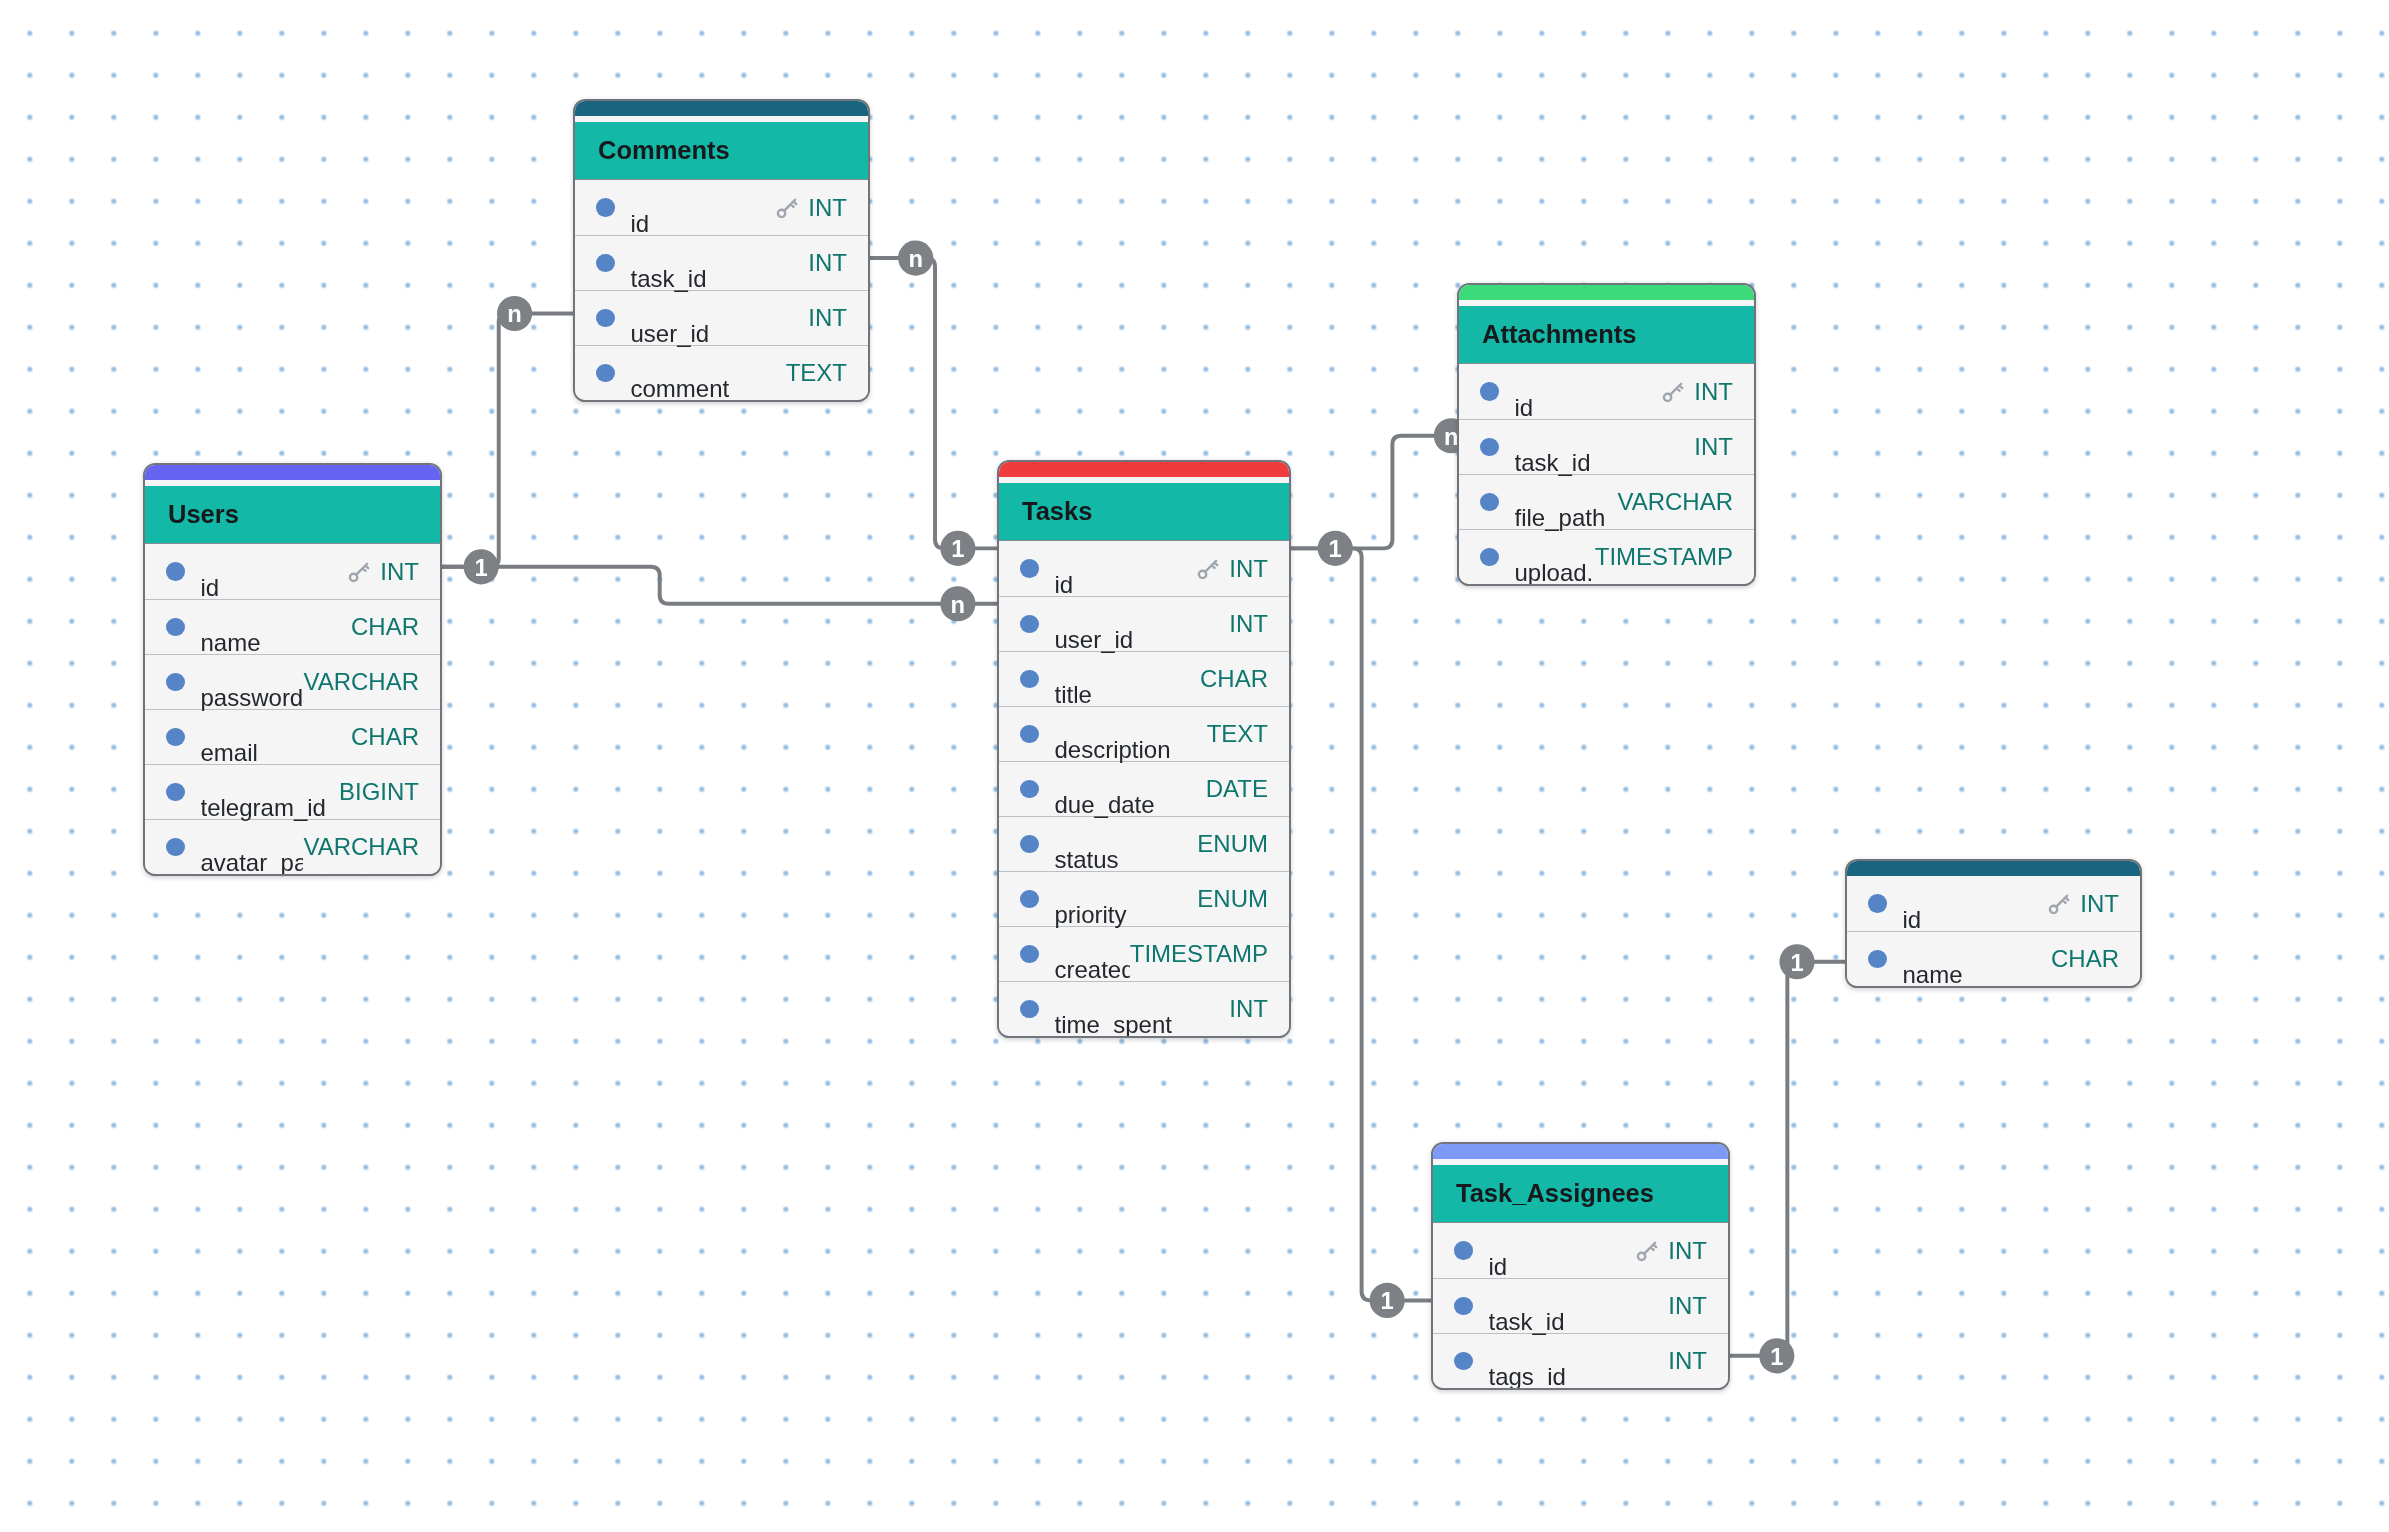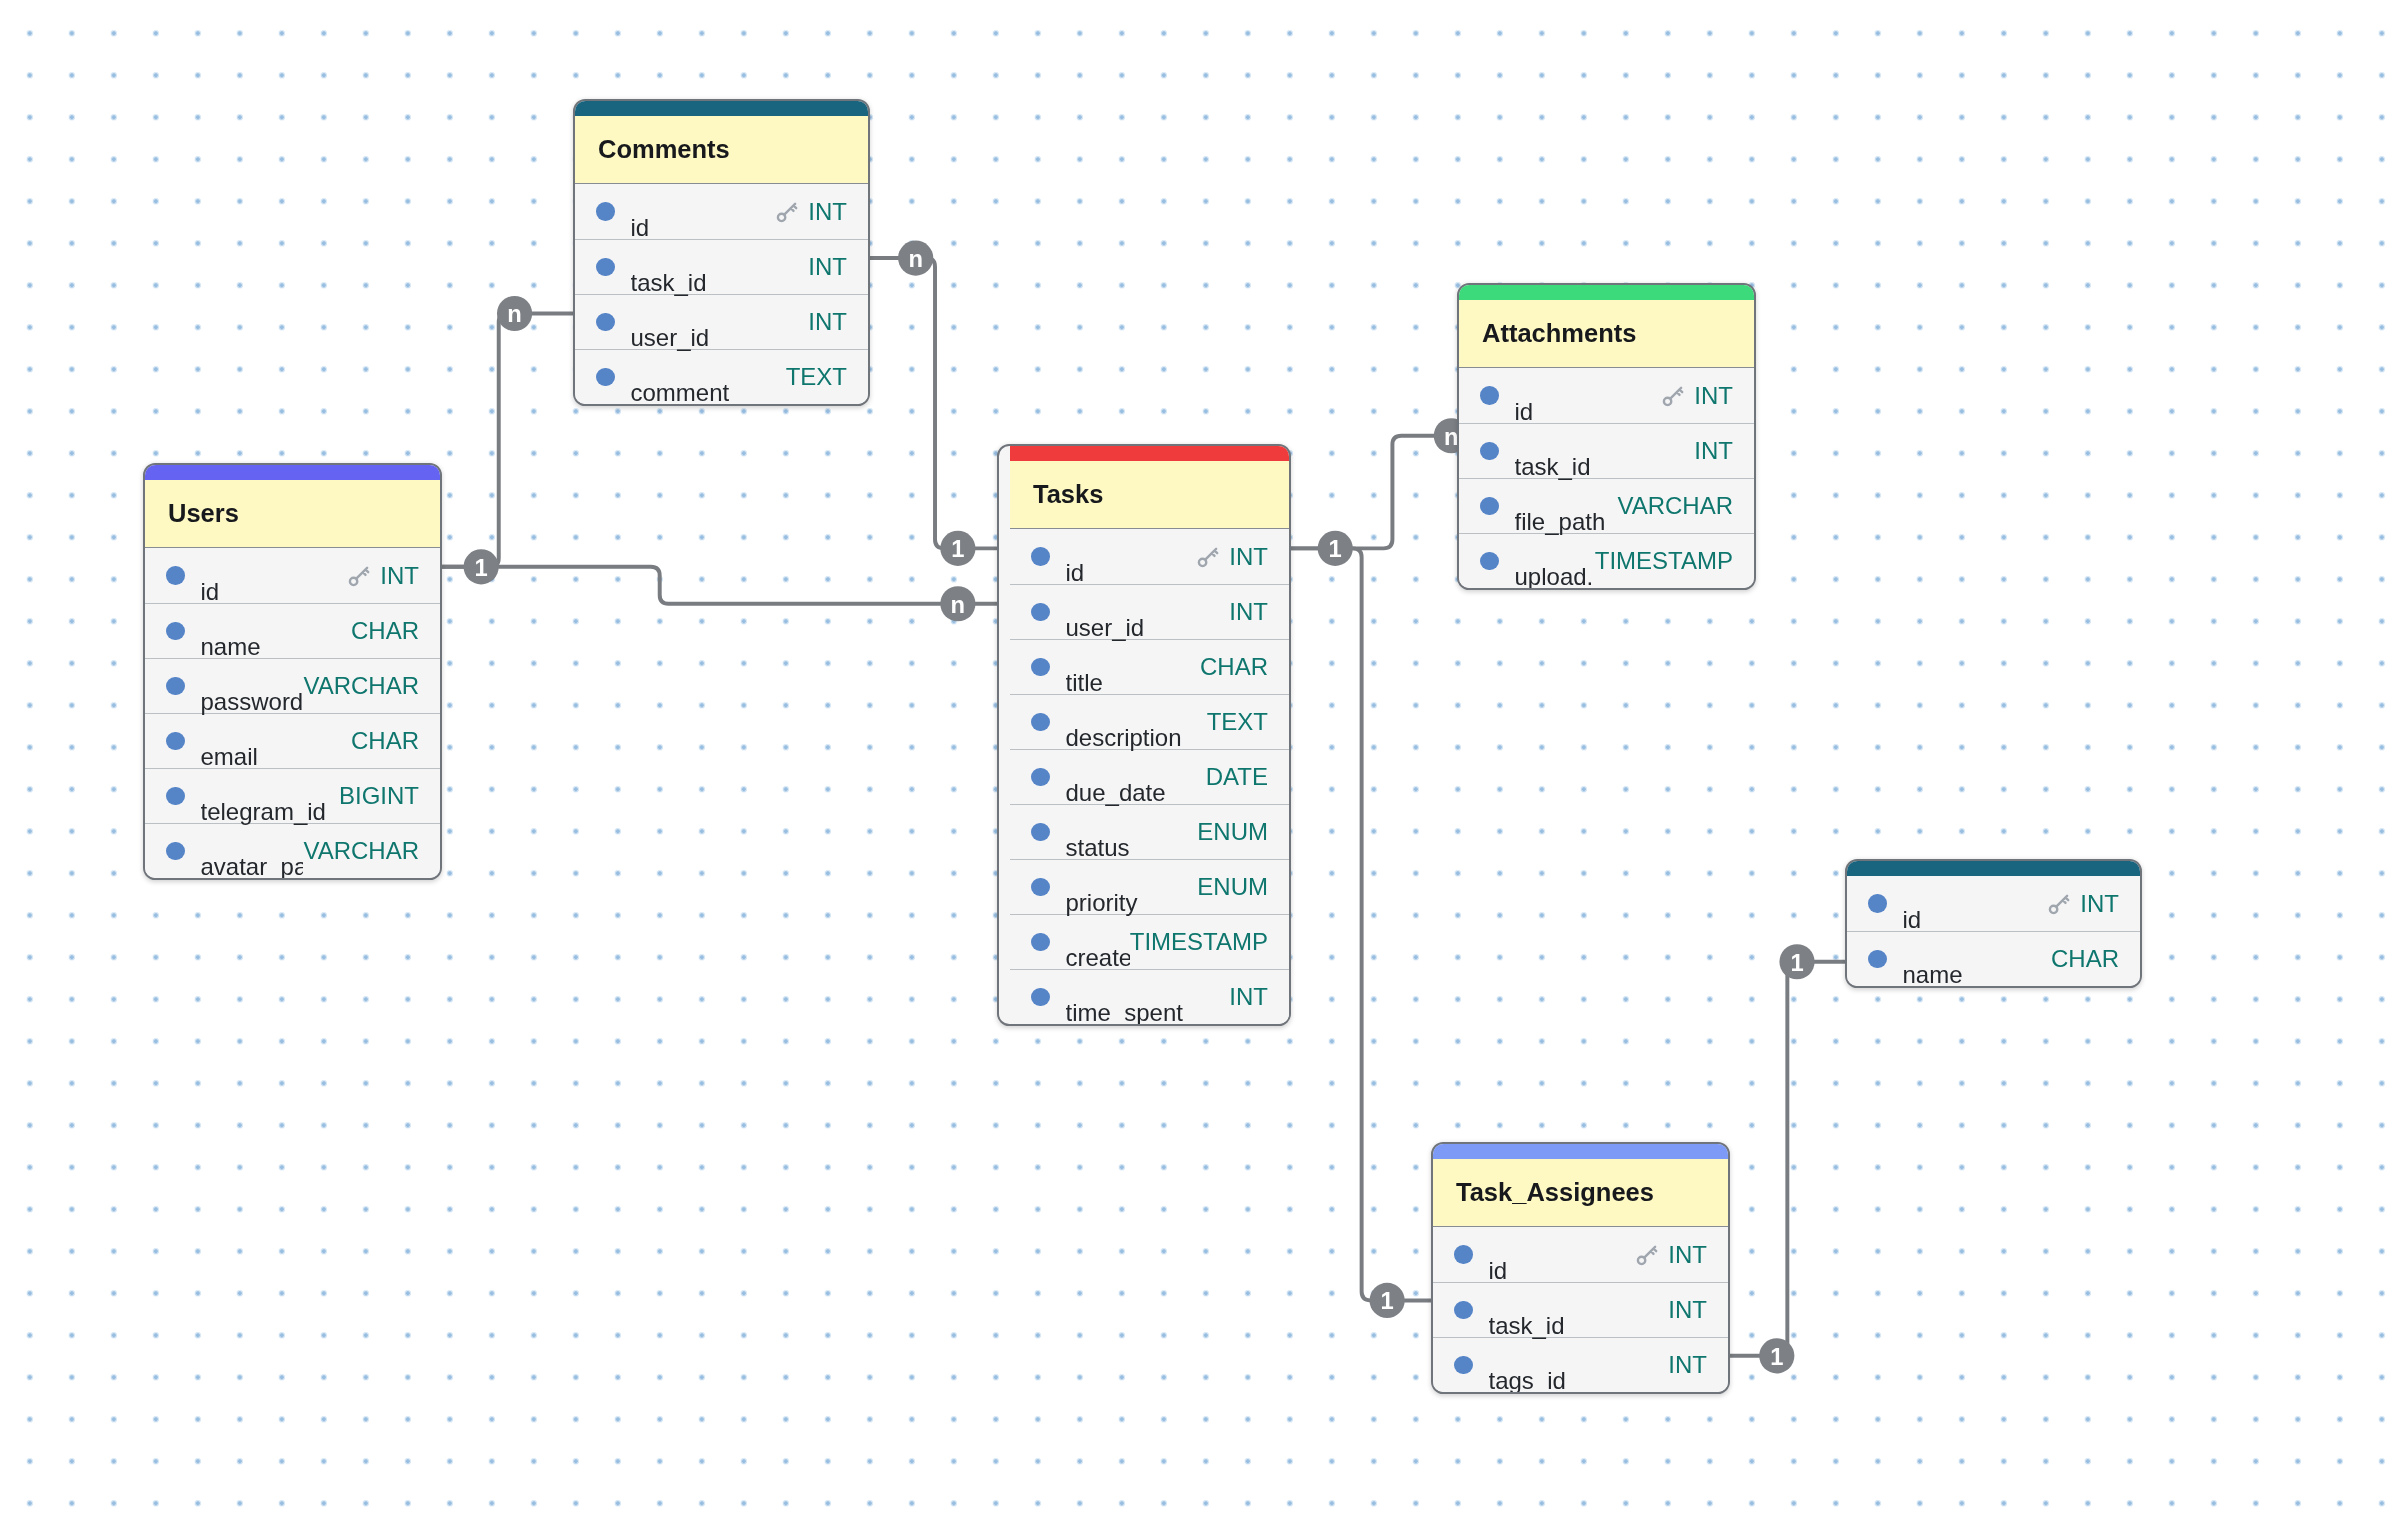--- a/index.html
+++ b/index.html
@@ -42,30 +42,31 @@
     z-index: 2;
     border: 2.6px solid #70757b;
     border-radius: 12.3px;
     overflow: hidden;
     background: #f5f5f6;
     box-shadow: 0 1.8px 5.3px rgba(0,0,0,0.18);
     box-sizing: border-box;
   }
   .accent-bar { height: 15px; width: 100%; }
   .table-title {
-    height: 68px;
-    background: #fef9c3;
+    height: 58px;
+    background: #14b8a6;
     display: flex;
     align-items: center;
     padding: 0 23px;
     font-size: 25.5px;
     font-weight: 700;
     color: #17191c;
     border-bottom: 1.8px solid #878c92;
     box-sizing: border-box;
+    margin-top: 6px;
   }
   .field-row {
     height: 55px;
     display: flex;
     align-items: center;
     padding: 0 21px;
     box-sizing: border-box;
     background: #f5f5f6;
   }
   .field-row + .field-row { border-top: 1.8px solid #bbc0c5; }
@@ -229,21 +230,21 @@
         </span>
       </div>
       <div class="field-row">
         <span class="field-dot"></span>
         <span class="field-name">avatar_pa...</span>
         <span class="field-type">
           <span>VARCHAR</span>
         </span>
       </div>
     </div>
-    <div class="db-table" style="left: 997px; top: 444px; width: 294px; padding-left: 11px;">
+    <div class="db-table" style="left: 997px; top: 460px; width: 294px;">
       <div class="accent-bar" style="background: rgb(239, 59, 59);"></div>
       <div class="table-title">Tasks</div>
       <div class="field-row">
         <span class="field-dot"></span>
         <span class="field-name">id</span>
         <span class="field-type">
           <svg class="key-icon" viewBox="0 0 24 24">
             <circle cx="7" cy="17" r="3.4"></circle>
             <path d="M 9.5 14.5 L 19.5 4.5 M 15.5 8.5 L 18 11 M 18 6 L 20.5 8.5"></path>
           </svg>

